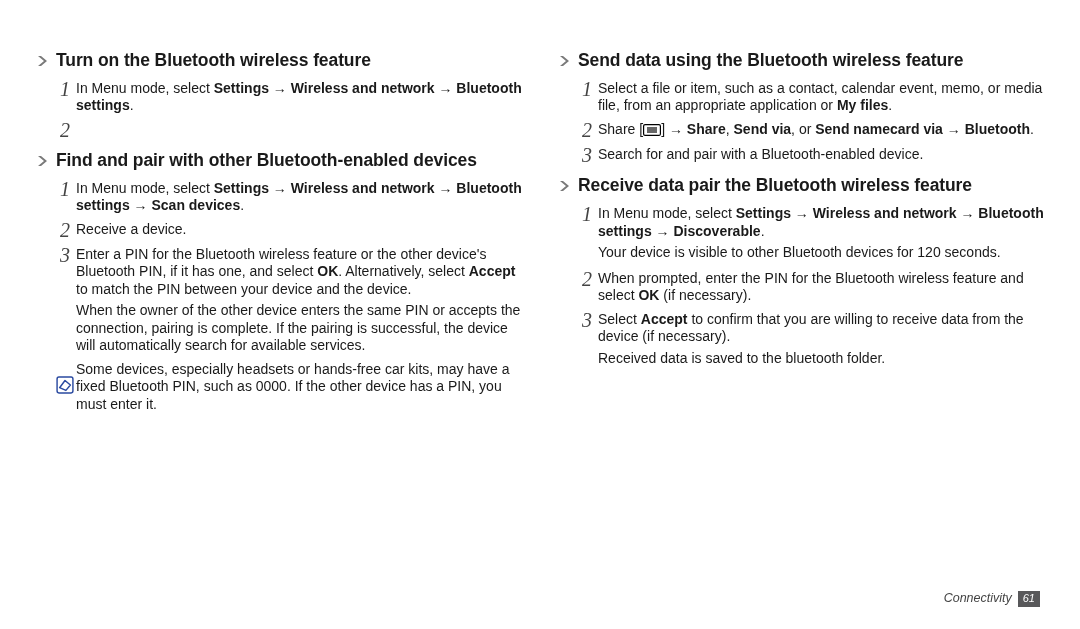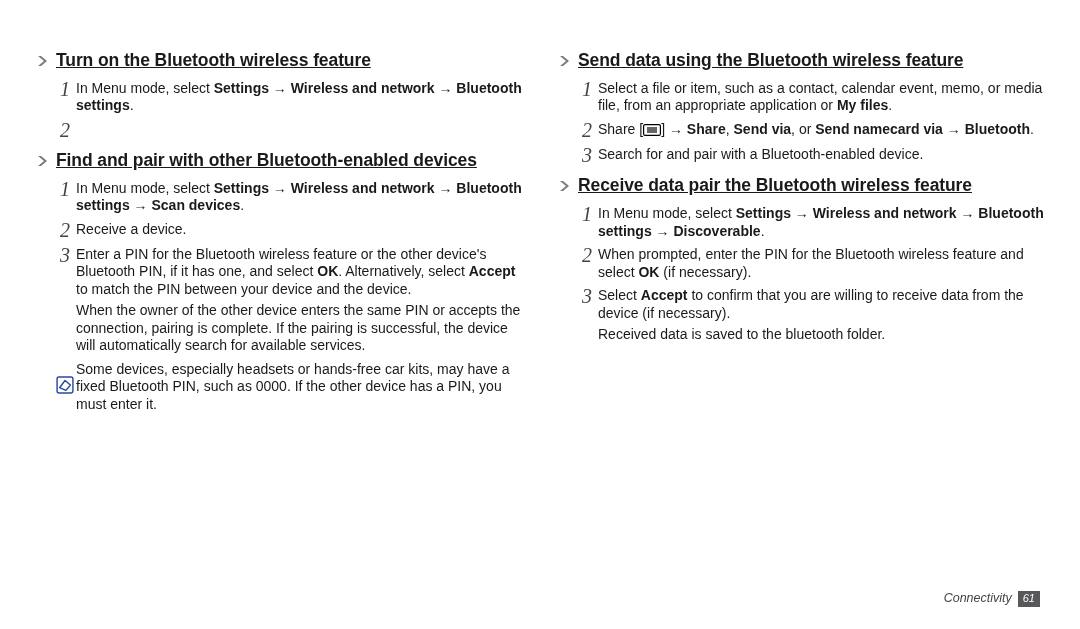--- a/index.html
+++ b/index.html
@@ -38,21 +38,20 @@
   .sec-head .chev {
     flex: none;
     margin-right: 6px;
     display: inline-flex;
   }
   .sec-head h3 {
     font-size: 17.5px;
     font-weight: 700;
     margin: 0;
     letter-spacing: -0.1px;
-    text-decoration: underline;
   }
   .sec-head:first-child { margin-top: 0; }
 
   .step {
     display: flex;
     align-items: flex-start;
     margin-left: 18px;
     margin-bottom: 4px;
   }
   .step .num {
@@ -231,20 +230,23 @@
             <use href="#chev"></use>
           </svg>
       </span>
       <h3 data-bind="right.s4.title">Receive data pair the Bluetooth wireless feature</h3>
     </div>
 
     <div class="step">
       <span class="num">1</span>
       <div class="txt" data-bind-html="right.s4.step1">In Menu mode, select <b>Settings</b> → <b>Wireless and network</b> → <b>Bluetooth settings</b> → <b>Discoverable</b>.</div>
     </div>
+    <div class="sub">
+      <p data-bind="right.s4.step1_sub">Your device is visible to other Bluetooth devices for 120 seconds.</p>
+    </div>
     <div class="step">
       <span class="num">2</span>
       <div class="txt" data-bind-html="right.s4.step2">When prompted, enter the PIN for the Bluetooth wireless feature and select <b>OK</b> (if necessary).</div>
     </div>
     <div class="step">
       <span class="num">3</span>
       <div class="txt" data-bind-html="right.s4.step3">Select <b>Accept</b> to confirm that you are willing to receive data from the device (if necessary).</div>
     </div>
     <div class="sub">
       <p data-bind="right.s4.step3_sub">Received data is saved to the bluetooth folder.</p>

